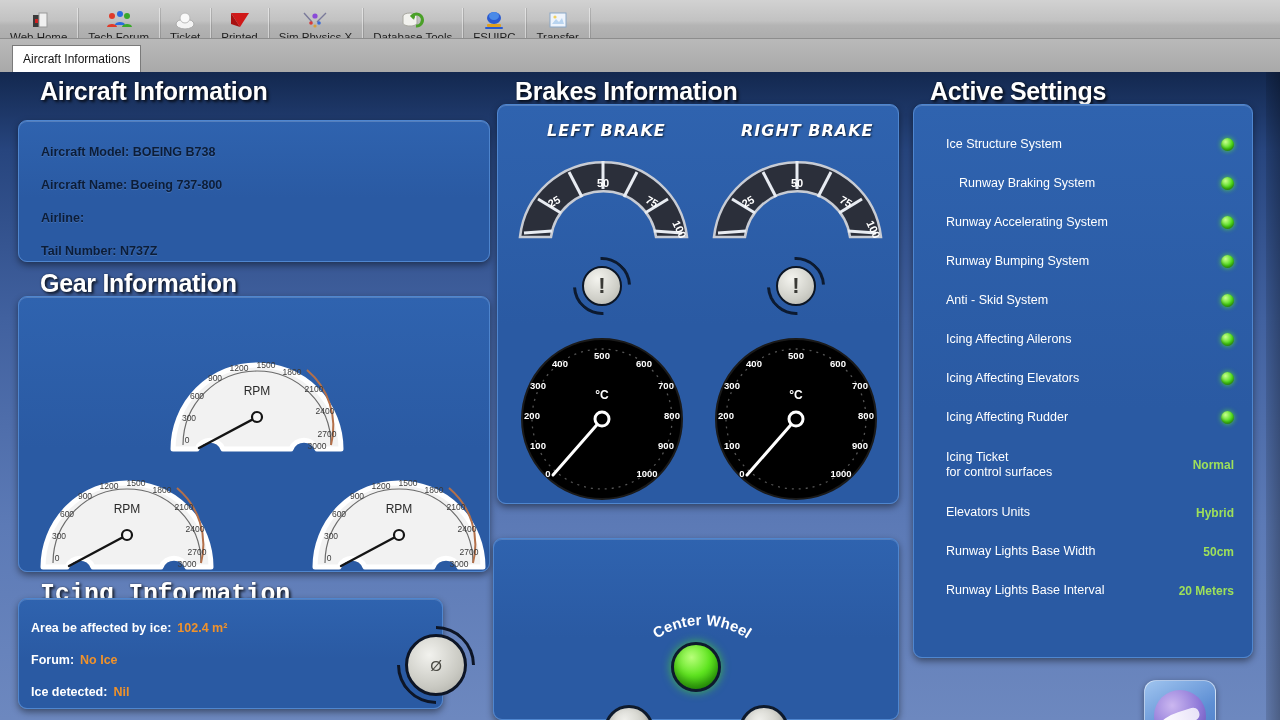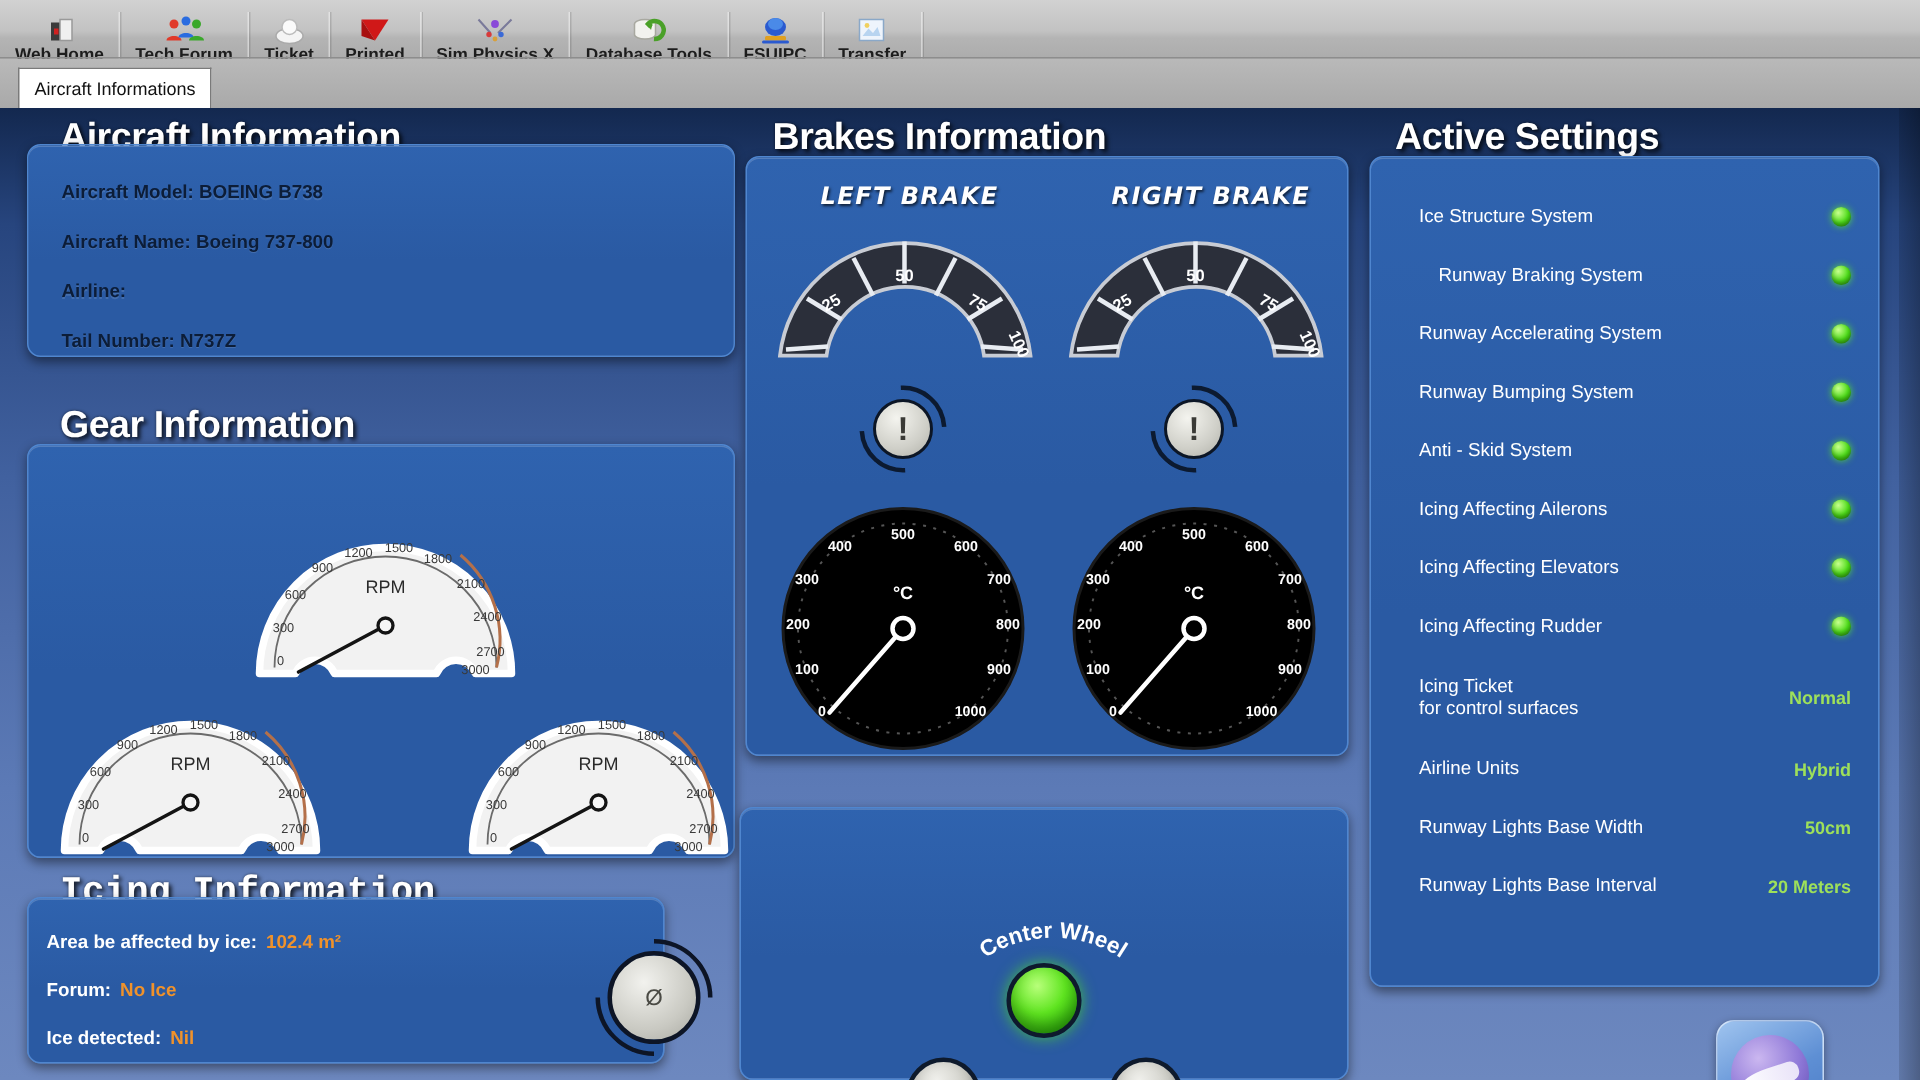--- a/index.html
+++ b/index.html
@@ -6,21 +6,21 @@
   html, body {
     width: 1280px; height: 720px; overflow: hidden;
     font-family: "Liberation Sans", sans-serif;
   }
   body { background: #0d1a33; }
 
   
   #toolbar {
     position: absolute; left: 0; top: 0; width: 1280px; height: 46px;
     background: linear-gradient(#d2d2d2, #c2c2c2 45%, #b4b4b4 55%, #a8a8a8);
-    display: flex; align-items: flex-end; font-weight: bold;
+    display: flex; align-items: flex-end;
   }
   .tb-item {
     height: 38px; display: flex; flex-direction: column;
     align-items: center; justify-content: flex-end;
     padding: 0 10px 3px 10px; position: relative;
     border-right: 1px solid rgba(255,255,255,.45);
     box-shadow: 1px 0 0 rgba(0,0,0,.13);
     cursor: default;
   }
   .tb-icon { height: 20px; width: 30px; position: relative; margin-bottom: 1px; }
@@ -251,21 +251,21 @@
 </div>
 
 <div id="toolbar-strip2"></div>
 <div id="tab-aircraft">
   <span>Aircraft Informations</span>
 </div>
 
 <div id="stage">
 
   <div class="panel-title" style="left:40px; top:5px;">Aircraft Information</div>
-  <div class="panel" style="left:18px; top:24px; width:472px; height:142px;">
+  <div class="panel" style="left:18px; top:48px; width:472px; height:142px;">
     <div class="info-row" style="top:24px;">Aircraft Model: BOEING B738</div>
     <div class="info-row" style="top:57px;">Aircraft Name: Boeing 737-800</div>
     <div class="info-row" style="top:90px;">Airline:</div>
     <div class="info-row" style="top:123px;">Tail Number: N737Z</div>
   </div>
 
   <div class="panel-title" style="left:40px; top:197px;">Gear Information</div>
   <div class="panel" style="left:18px; top:224px; width:472px; height:276px;">
 
     <svg class="rpm" style="left:148px; top:40px;" width="180" height="120" viewBox="0 0 180 120">
@@ -513,21 +513,21 @@
       <span class="set-label">Icing Affecting Rudder</span>
       <span class="led"></span>
     </div>
 
     <div class="set-row" style="top:345px;">
       <span class="set-label">Icing Ticket
 for control surfaces</span>
       <span class="set-val">Normal</span>
     </div>
     <div class="set-row" style="top:400px;">
-      <span class="set-label">Airline Units</span>
+      <span class="set-label">Elevators Units</span>
       <span class="set-val">Hybrid</span>
     </div>
     <div class="set-row" style="top:439px;">
       <span class="set-label">Runway Lights Base Width</span>
       <span class="set-val">50cm</span>
     </div>
     <div class="set-row" style="top:478px;">
       <span class="set-label">Runway Lights Base Interval</span>
       <span class="set-val">20 Meters</span>
     </div>

